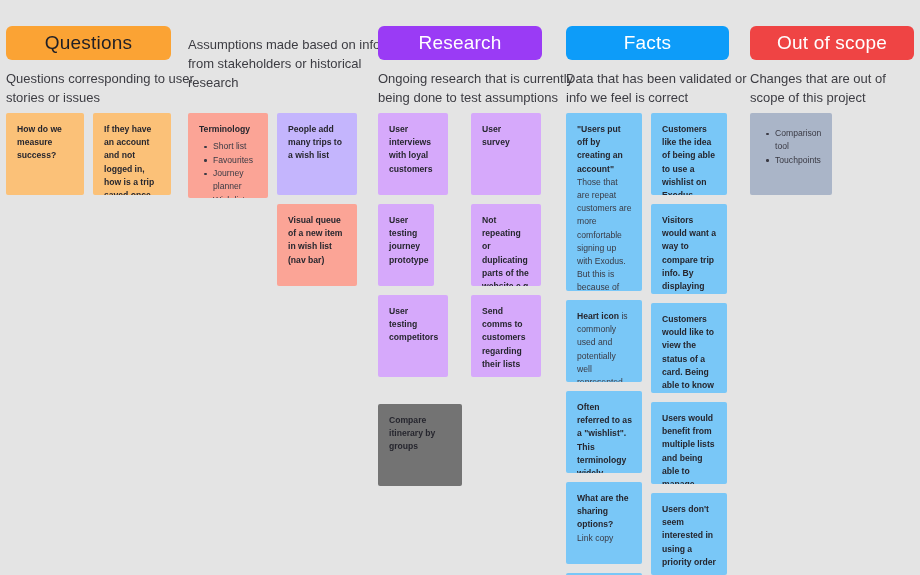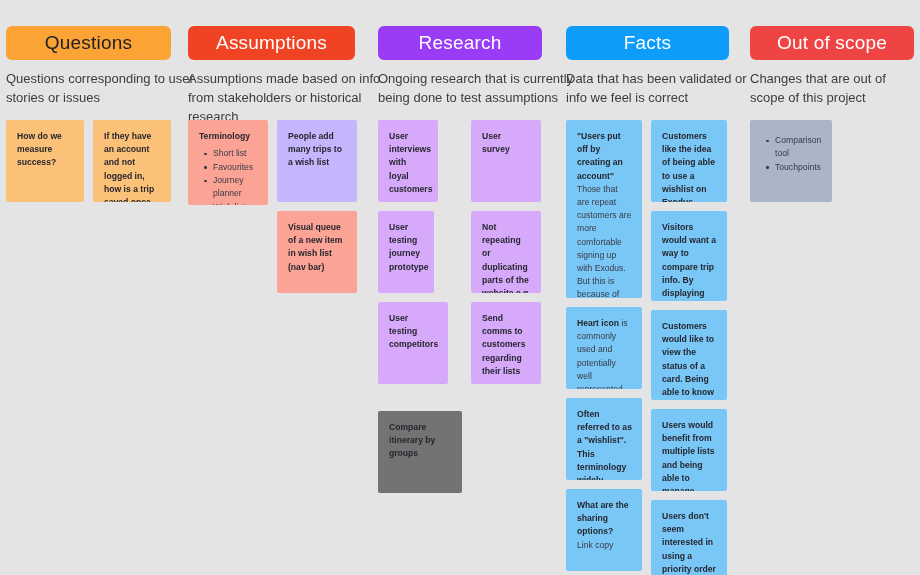--- a/index.html
+++ b/index.html
@@ -37,21 +37,21 @@
   }
   .col-desc {
     margin-top: 9px;
     font-size: 13px;
     line-height: 19px;
     color: #3c3c42;
     max-width: 200px;
   }
   .cards {
     position: absolute;
-    top: 94px;
+    top: 87px;
     left: 0;
     display: flex;
     gap: 9px;
     align-items: flex-start;
     justify-content: center;
   }
   .subcol {
     display: flex;
     flex-direction: column;
     gap: 9px;
@@ -109,23 +109,20 @@
           </div>
         </div>
         <div class="subcol" style="margin-left: 0px;">
           <div class="card" style="width: 78px; height: 82px; background: rgb(251, 193, 120);">
             <div><span>If they have an account and not logged in, how is a trip saved once logged in?</span></div>
           </div>
         </div>
       </div>
     </div>
     <div class="column" style="left: 188px;">
-      <div class="col-header" style="width: 167px; background: rgb(240, 67, 35); color: rgb(255, 255, 255);">
-        <span>Assumptions</span>
-      </div>
       <div class="col-desc">Assumptions made based on info from stakeholders or historical research</div>
       <div class="cards">
         <div class="subcol" style="margin-left: 0px;">
           <div class="card" style="width: 80px; height: 85px; background: rgb(251, 164, 150);">
             <div>Terminology</div>
             <ul>
               <li>Short list</li>
               <li>Favourites</li>
               <li>Journey planner</li>
               <li>Wish list</li>
@@ -142,21 +139,21 @@
         </div>
       </div>
     </div>
     <div class="column" style="left: 378px;">
       <div class="col-header" style="width: 164px; background: rgb(154, 59, 245); color: rgb(255, 255, 255);">
         <span>Research</span>
       </div>
       <div class="col-desc">Ongoing research that is currently being done to test assumptions</div>
       <div class="cards">
         <div class="subcol" style="margin-left: 0px;">
-          <div class="card" style="width: 60px; height: 82px; background: rgb(214, 169, 251);">
+          <div class="card" style="width: 70px; height: 82px; background: rgb(214, 169, 251);">
             <div><span>User interviews with loyal customers</span></div>
           </div>
           <div class="card" style="width: 56px; height: 82px; background: rgb(214, 169, 251);">
             <div><span>User testing journey prototype</span></div>
           </div>
           <div class="card" style="width: 70px; height: 82px; background: rgb(214, 169, 251);">
             <div><span>User testing competitors</span></div>
           </div>
           <div class="card" style="width: 84px; height: 82px; background: #737373; margin-top: 18px;">
             <div><span>Compare itinerary by groups</span></div>

